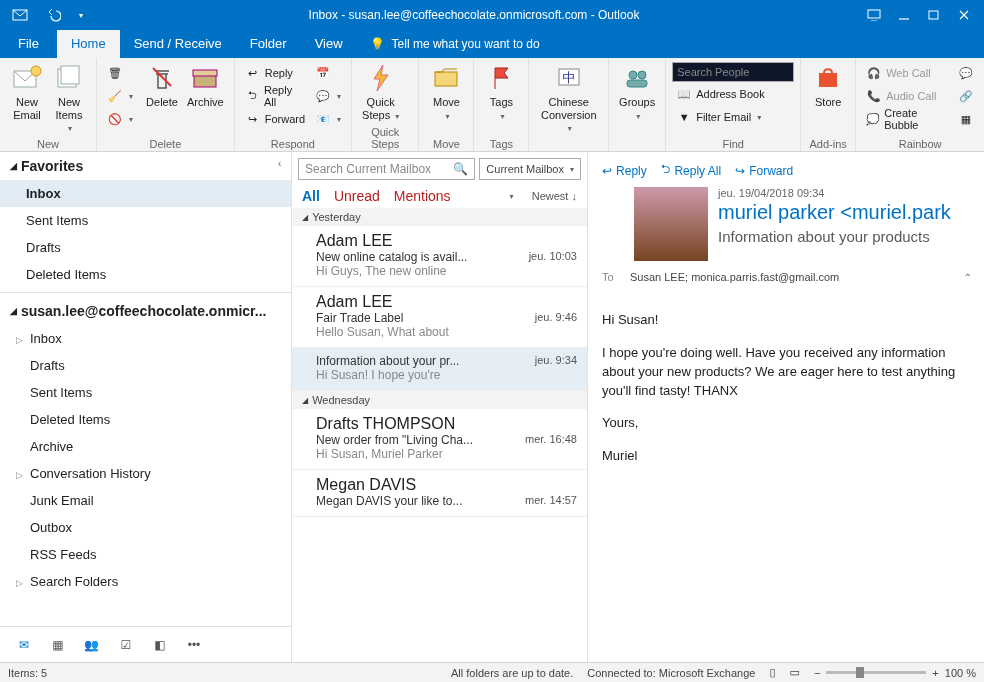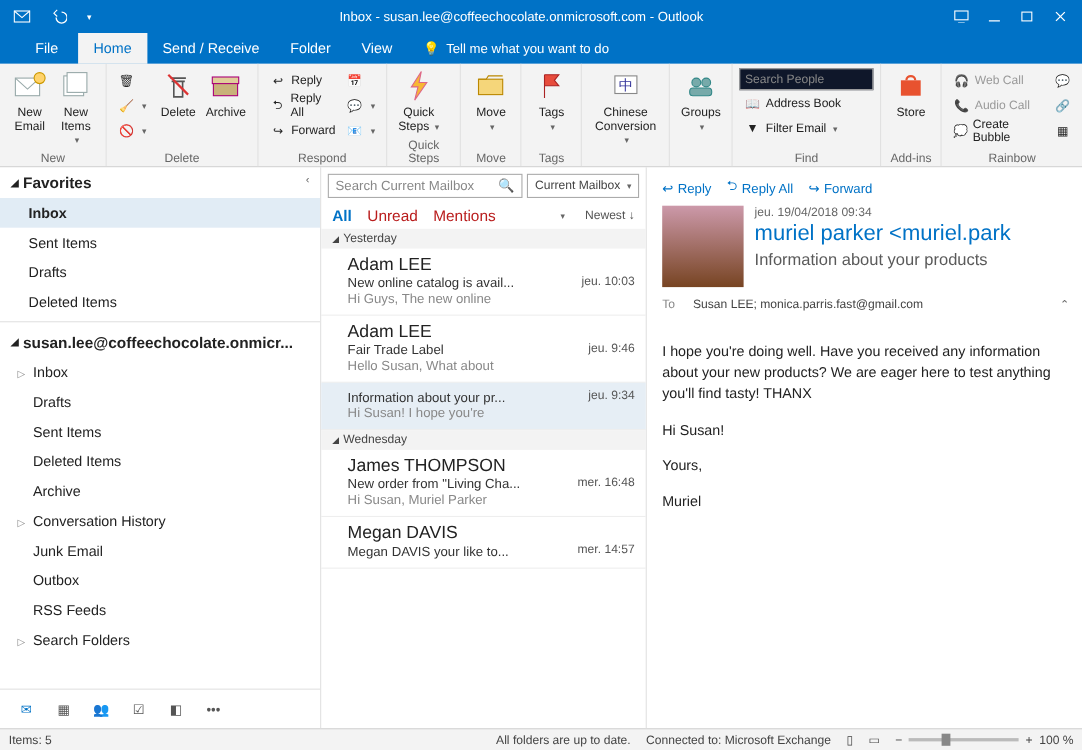--- a/index.html
+++ b/index.html
@@ -9,21 +9,21 @@
 .titlebar { height: 30px; background: #0072c6; color: #fff; display: flex; align-items: center; padding: 0 6px; }
 .titlebar .left { display: flex; gap: 6px; align-items: center; }
 .titlebar .title { flex: 1; text-align: center; font-size: 12px; }
 .titlebar .right { display: flex; gap: 2px; }
 .tb-btn { width: 28px; height: 22px; display: flex; align-items: center; justify-content: center; color: #fff; font-size: 12px; }
 .tb-btn svg { stroke: #fff; }
 
 
 .tabs { height: 28px; background: #0072c6; display: flex; align-items: flex-end; color: #fff; }
 .tab { padding: 6px 14px 7px; font-size: 13px; cursor: default; }
-.tab.file { padding-left: 32px; padding-right: 18px; }
+.tab.file { padding-left: 18px; padding-right: 18px; }
 .tab.active { background: #f3f3f3; color: #0072c6; }
 .tab.tellme { display: flex; align-items: center; gap: 6px; font-size: 12px; }
 
 
 .ribbon { height: 94px; background: #f3f3f3; border-bottom: 1px solid #d4d4d4; display: flex; }
 .group { display: flex; flex-direction: column; padding: 2px 6px 1px; border-right: 1px solid #e1e1e1; }
 .group-body { flex: 1; display: flex; align-items: flex-start; }
 .group-label { text-align: center; font-size: 11px; color: #666; padding-top: 1px; }
 .big-btn { display: flex; flex-direction: column; align-items: center; justify-content: flex-start; padding: 2px 4px 0; gap: 2px; min-width: 42px; }
 .big-btn .ic { width: 32px; height: 32px; display: flex; align-items: center; justify-content: center; }
@@ -68,21 +68,21 @@
 .ml-from { font-size: 16px; color: #222; }
 .ml-row2 { display: flex; justify-content: space-between; font-size: 12px; }
 .ml-subj { color: #333; white-space: nowrap; overflow: hidden; text-overflow: ellipsis; max-width: 180px; }
 .ml-time { color: #555; font-size: 11px; }
 .ml-prev { font-size: 12px; color: #888; white-space: nowrap; overflow: hidden; text-overflow: ellipsis; }
 
 
 .reading { flex: 1; display: flex; flex-direction: column; padding: 6px 12px 10px 14px; }
 .rp-actions { display: flex; gap: 14px; font-size: 12px; color: #0072c6; padding: 2px 0 6px; }
 .rp-actions .a { display: flex; align-items: center; gap: 4px; }
-.rp-head { display: flex; gap: 10px; }
+.rp-head { display: flex; gap: 10px; margin-left: 32px; }
 .rp-avatar { width: 74px; height: 74px; background: linear-gradient(180deg,#c9a 0%, #742 100%); }
 .rp-meta { flex: 1; }
 .rp-date { font-size: 11px; color: #666; text-align: left; }
 .rp-from { font-size: 20px; color: #0072c6; padding-top: 2px; white-space: nowrap; overflow: hidden; }
 .rp-subj { font-size: 15px; color: #5a5a5a; padding-top: 4px; }
 .rp-to { font-size: 11px; color: #444; padding: 10px 0 4px; display:flex; gap:10px; }
 .rp-to .lbl { color: #888; width: 18px; }
 .rp-expand { margin-left:auto; color:#666; font-size:10px; align-self:center; }
 .rp-body { padding-top: 24px; font-size: 13px; line-height: 1.45; color: #222; }
 .rp-body p { margin-bottom: 14px; }
@@ -479,21 +479,21 @@
           <span class="ml-time">jeu. 9:34</span>
         </div>
       <div class="ml-prev">Hi Susan!  I hope you're</div>
     </div>
 
     <div class="ml-grp">
         <span style="font-size:8px">◢</span>
         <span>Wednesday</span>
       </div>
     <div class="ml-item">
-      <div class="ml-from">James THOMPSON</div>
+      <div class="ml-from">Drafts THOMPSON</div>
       <div class="ml-row2">
           <span class="ml-subj">New order from "Living Cha...</span>
           <span class="ml-time">mer. 16:48</span>
         </div>
       <div class="ml-prev">Hi Susan,  Muriel Parker</div>
     </div>
     <div class="ml-item">
       <div class="ml-from">Megan DAVIS</div>
       <div class="ml-row2">
           <span class="ml-subj">Megan DAVIS your like to...</span>
@@ -524,22 +524,22 @@
         <div class="rp-from">muriel parker &lt;muriel.park</div>
         <div class="rp-subj">Information about your products</div>
       </div>
     </div>
     <div class="rp-to">
       <span class="lbl">To</span>
       <span>Susan LEE; monica.parris.fast@gmail.com</span>
       <span class="rp-expand">⌃</span>
     </div>
     <div class="rp-body">
+      <p>Hi Susan!</p>
       <p>I hope you're doing well. Have you received any information about your new products? We are eager here to test anything you'll find tasty! THANX</p>
-      <p>Hi Susan!</p>
       <p>Yours,</p>
       <p>Muriel</p>
     </div>
   </div>
 </div>
 
 <div class="status">
   <span>Items: 5</span>
   <span class="spacer"></span>
   <span>All folders are up to date.</span>

